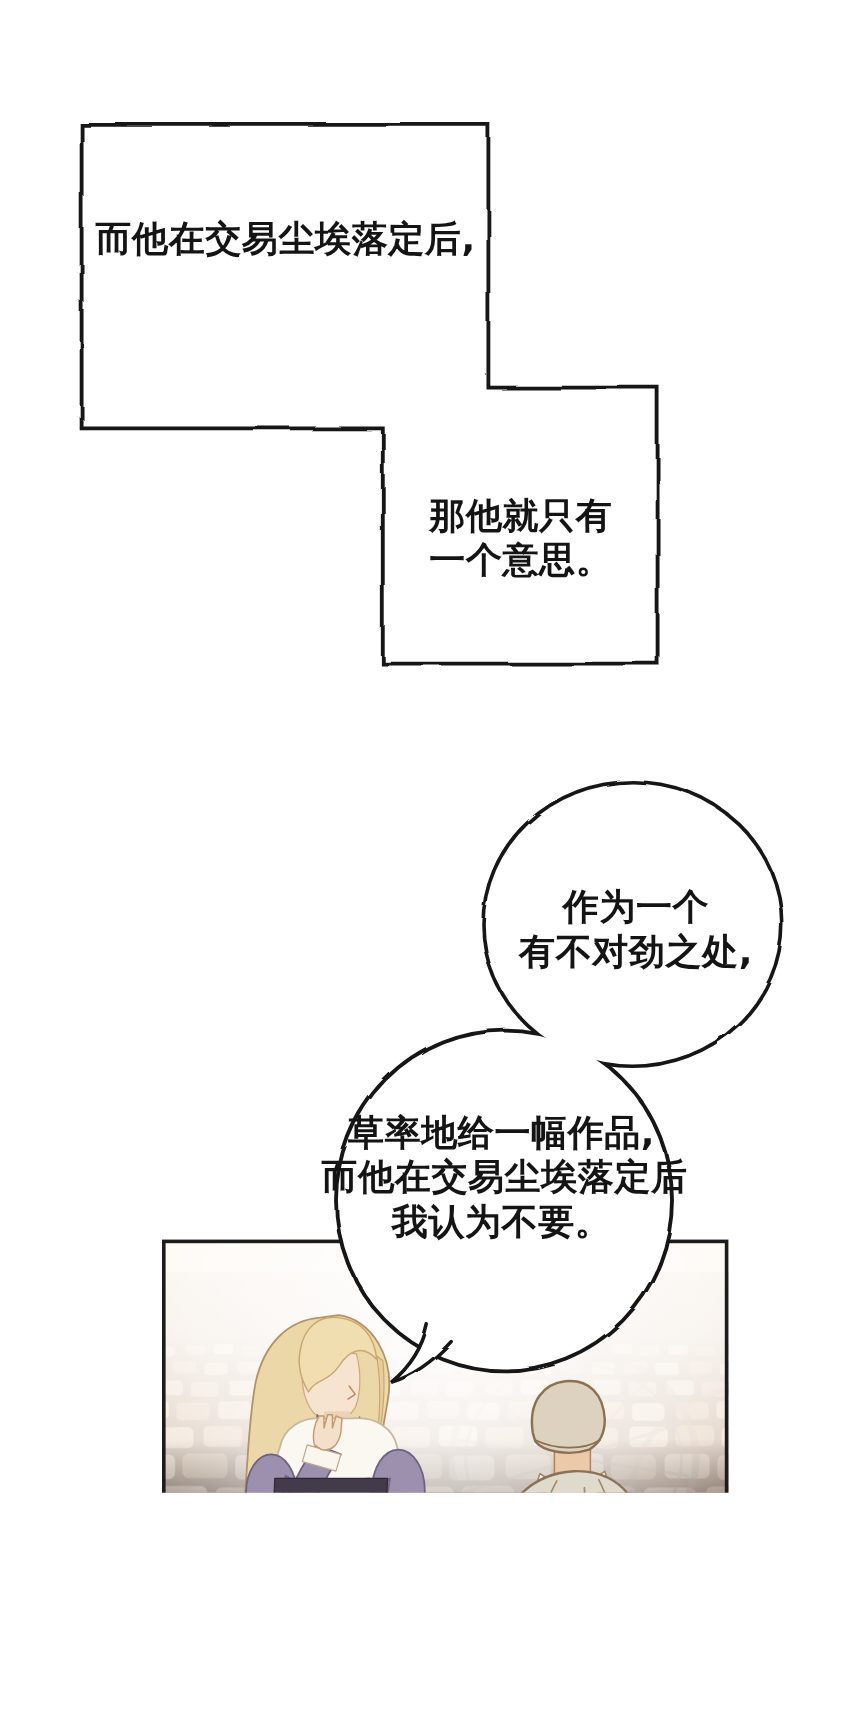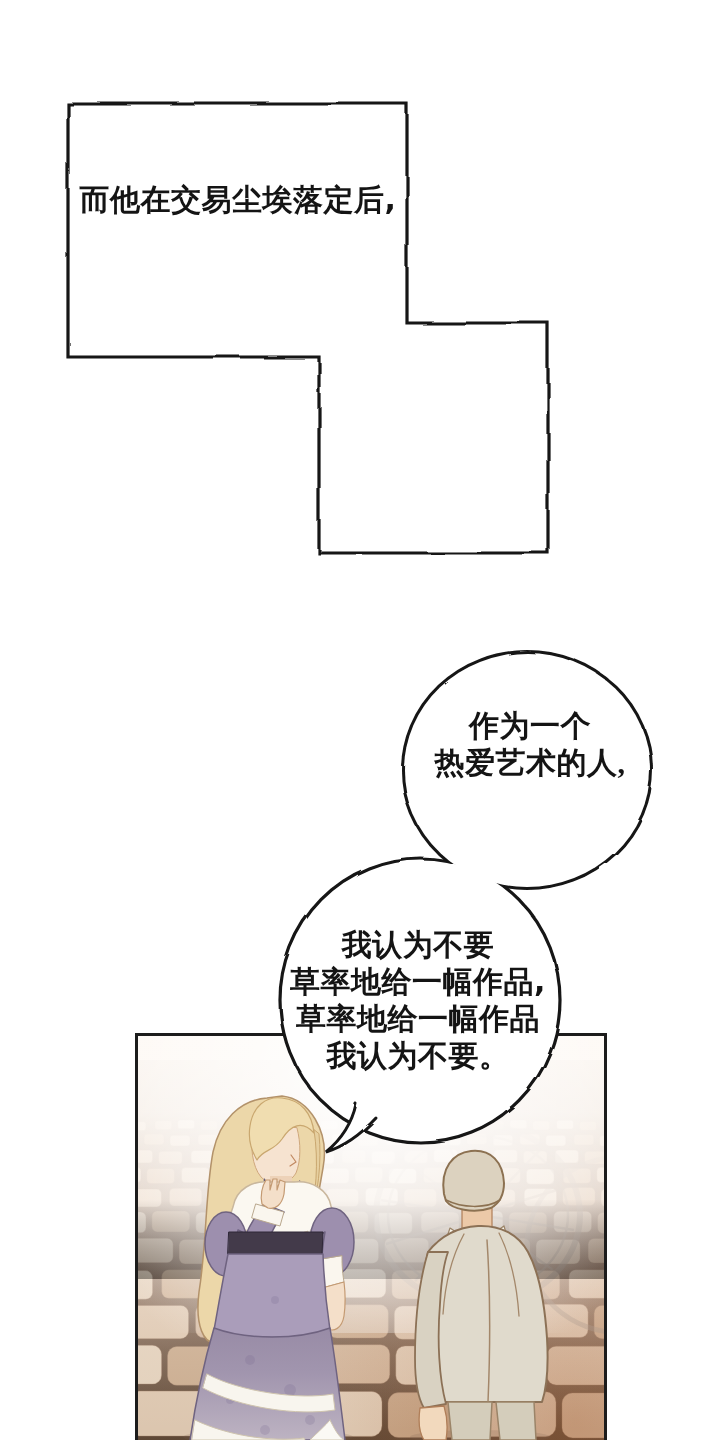--- a/index.html
+++ b/index.html
@@ -1,16 +1,16 @@
 <!DOCTYPE html>
 <html><head>
 <meta charset="utf-8">
 <style>
   html,body{margin:0;padding:0;background:#ffffff;}
-  .stage{position:relative;width:720px;height:1440px;background:#fff;overflow:hidden;
+  .stage{position:relative;width:720px;height:1244px;background:#fff;overflow:hidden;
          font-family:"DejaVu Sans",sans-serif;}
   .stage svg{position:absolute;left:0;top:0;}
   .cjk{position:absolute;z-index:3;text-align:center;color:#141414;
        font:600 30px/37px "DejaVu Sans",sans-serif;letter-spacing:.5px;white-space:nowrap;}
   .cjk div{white-space:nowrap;}
 </style>
 </head>
 <body>
 
 <div class="stage">
@@ -272,26 +272,29 @@
     <ellipse cx="420" cy="1000" rx="140" ry="142" fill="#ffffff" stroke="#141414" stroke-width="3.2"></ellipse>
     <ellipse cx="527" cy="770" rx="123" ry="117" fill="#ffffff"></ellipse>
     <path d="M356,1104 Q350,1132 326,1152 Q352,1144 376,1118" fill="#ffffff" stroke="#141414" stroke-width="3" stroke-linecap="round"></path>
   </g>
 </svg>
 
 <div class="cjk" style="left:70px;top:181px;width:336px;">
   <div>而他在交易尘埃落定后,</div>
 </div>
 
-
-<div class="cjk" style="left:400px;top:707px;width:260px;font-family:Liberation Serif, serif;">
+<div class="cjk" style="left:321px;top:412px;width:226px;">
+  <div>那他就只有</div>
+  <div>一个意思。</div>
+</div>
+
+<div class="cjk" style="left:400px;top:738px;width:260px;">
   <div>作为一个</div>
-  <div>热爱艺术的人,</div>
+  <div>有不对劲之处,</div>
 </div>
 
 <div class="cjk" style="left:268px;top:926px;width:300px;">
-  <div>我认为不要</div>
   <div>草率地给一幅作品,</div>
-  <div>草率地给一幅作品</div>
+  <div>而他在交易尘埃落定后</div>
   <div>我认为不要。</div>
 </div>
 
 </div>
 
 </body></html>

